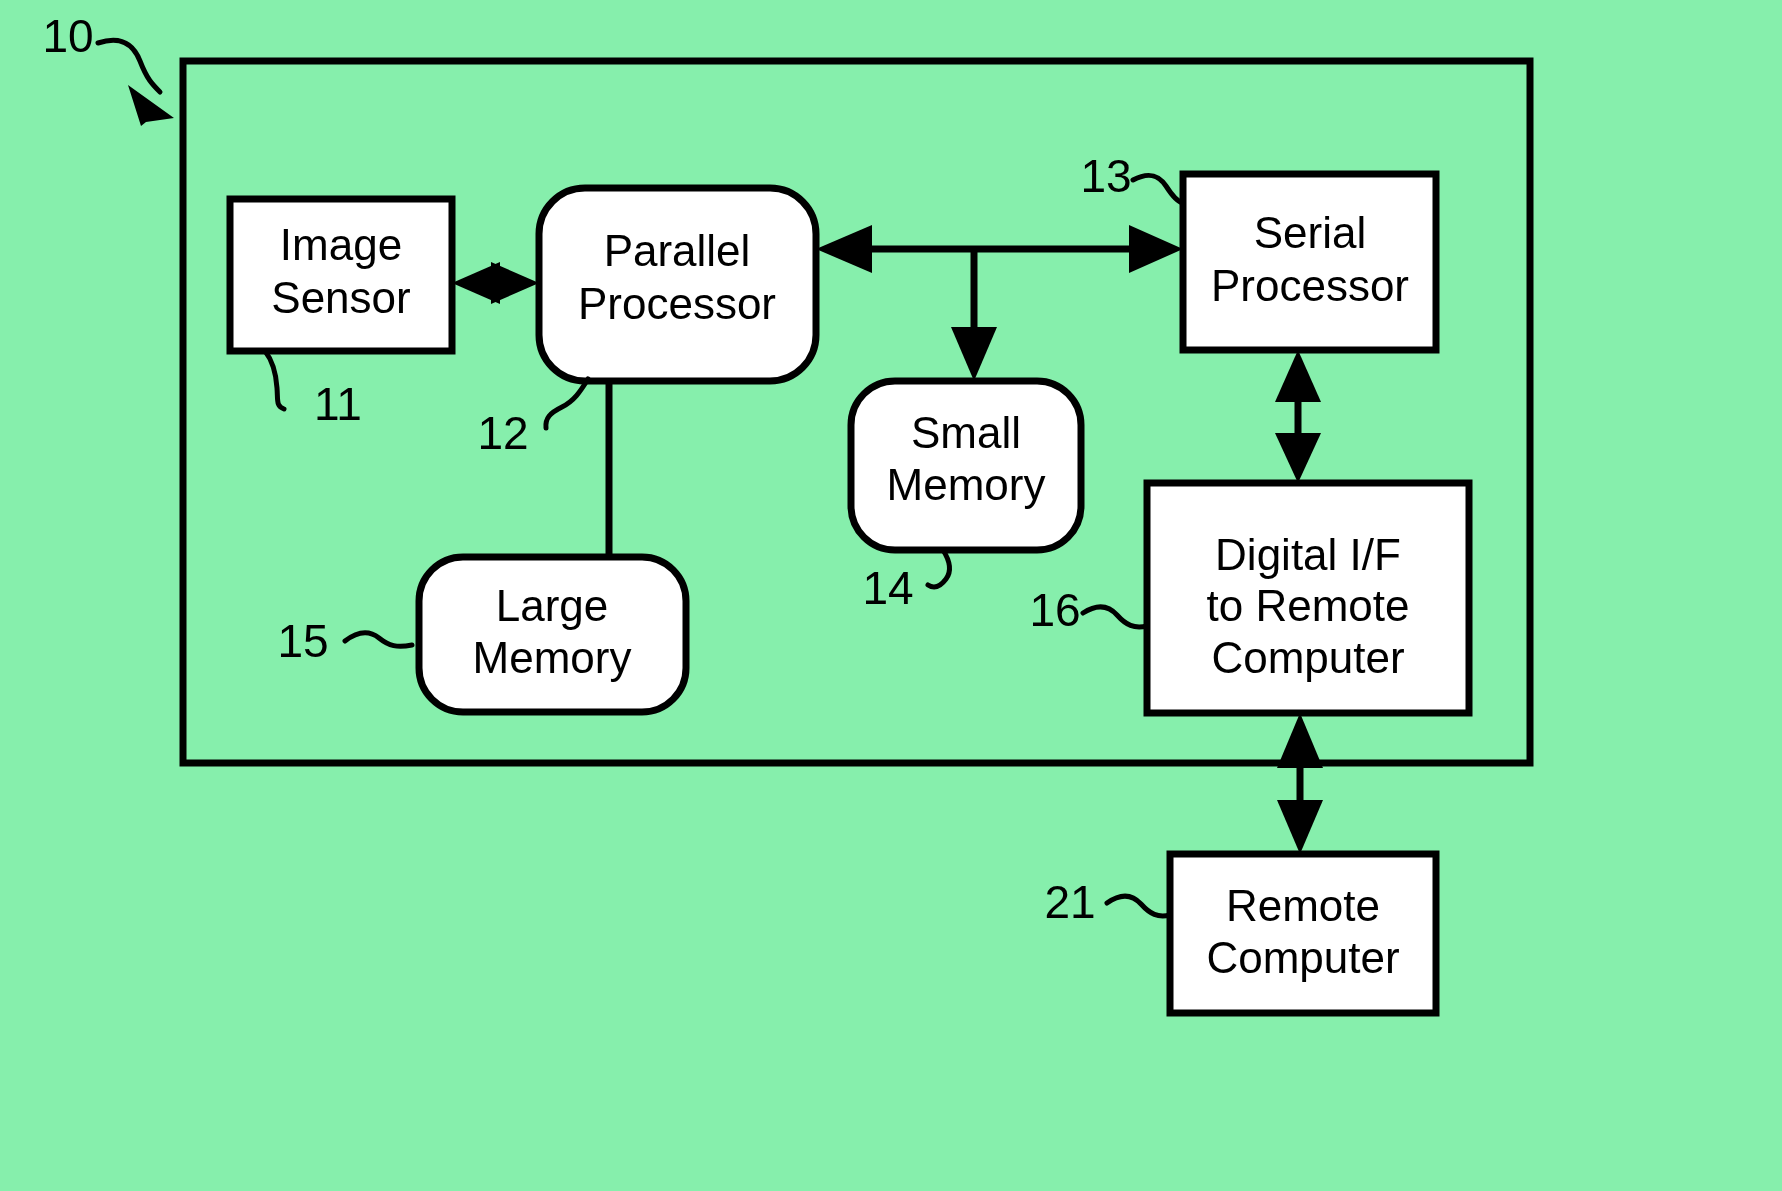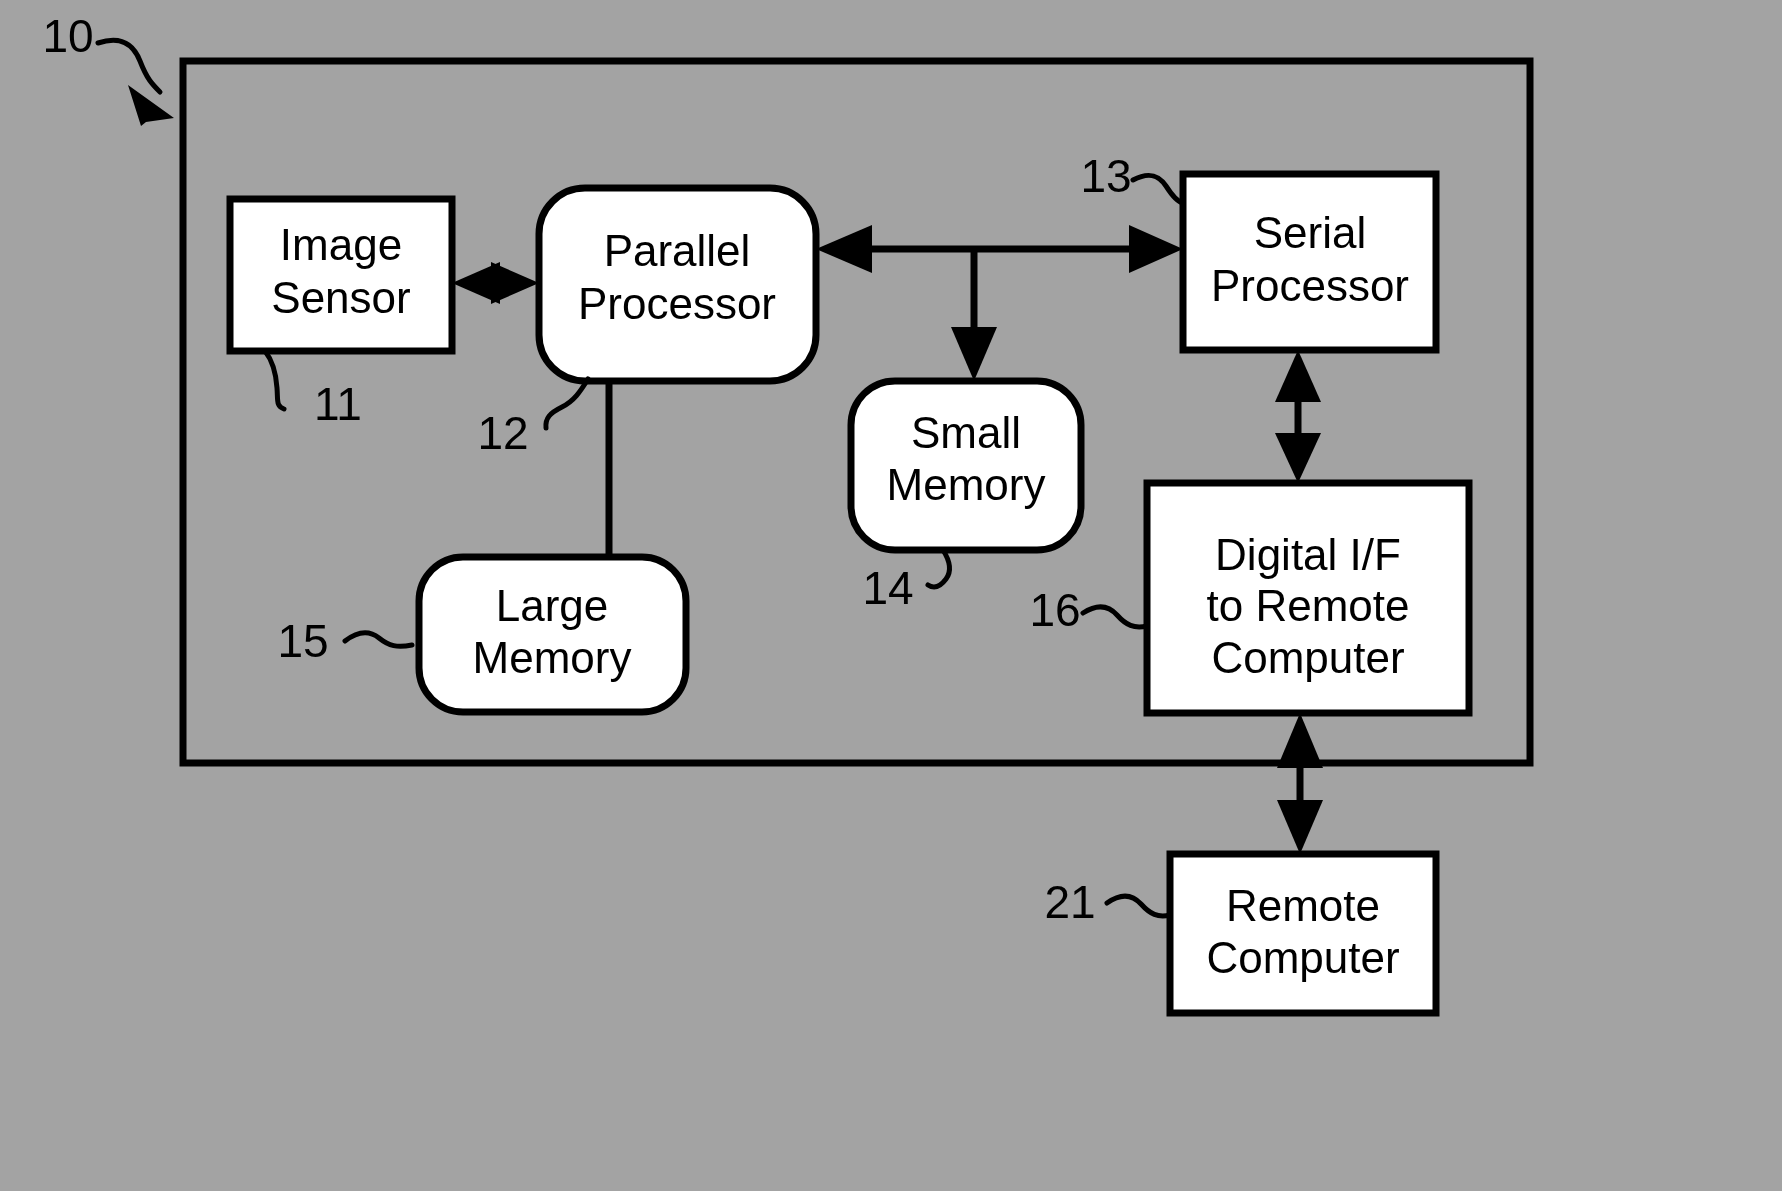--- a/index.html
+++ b/index.html
@@ -8,21 +8,21 @@
     padding: 0;
     background: #ffffff;
   }
   body {
     font-family: "Liberation Sans", sans-serif;
   }
   #figure-root {
     position: relative;
     width: 1782px;
     height: 1191px;
-    background: #a3a3a3;
+    background: #86efac;
     overflow: hidden;
   }
   #figure-svg {
     position: absolute;
     left: 0;
     top: 0;
     width: 1782px;
     height: 1191px;
     display: block;
   }

